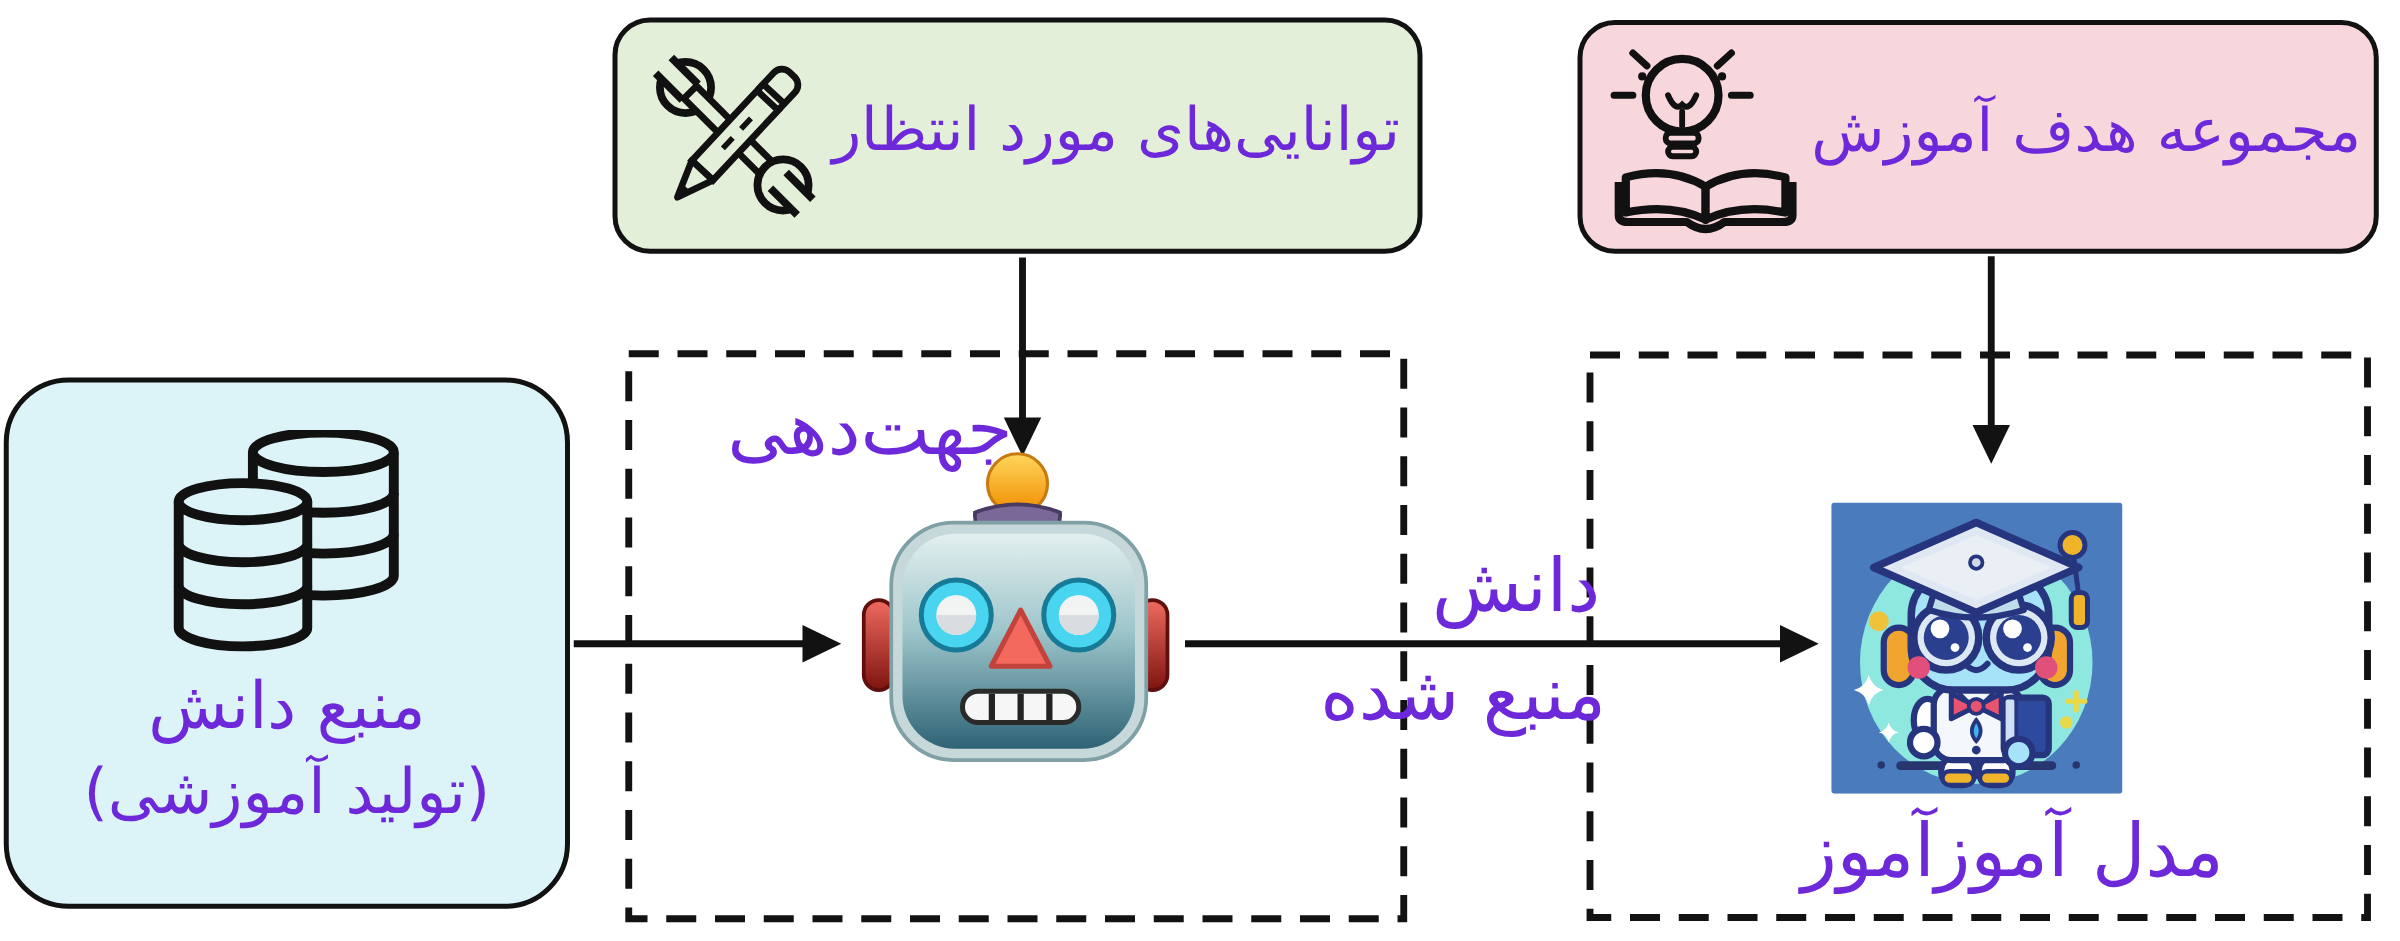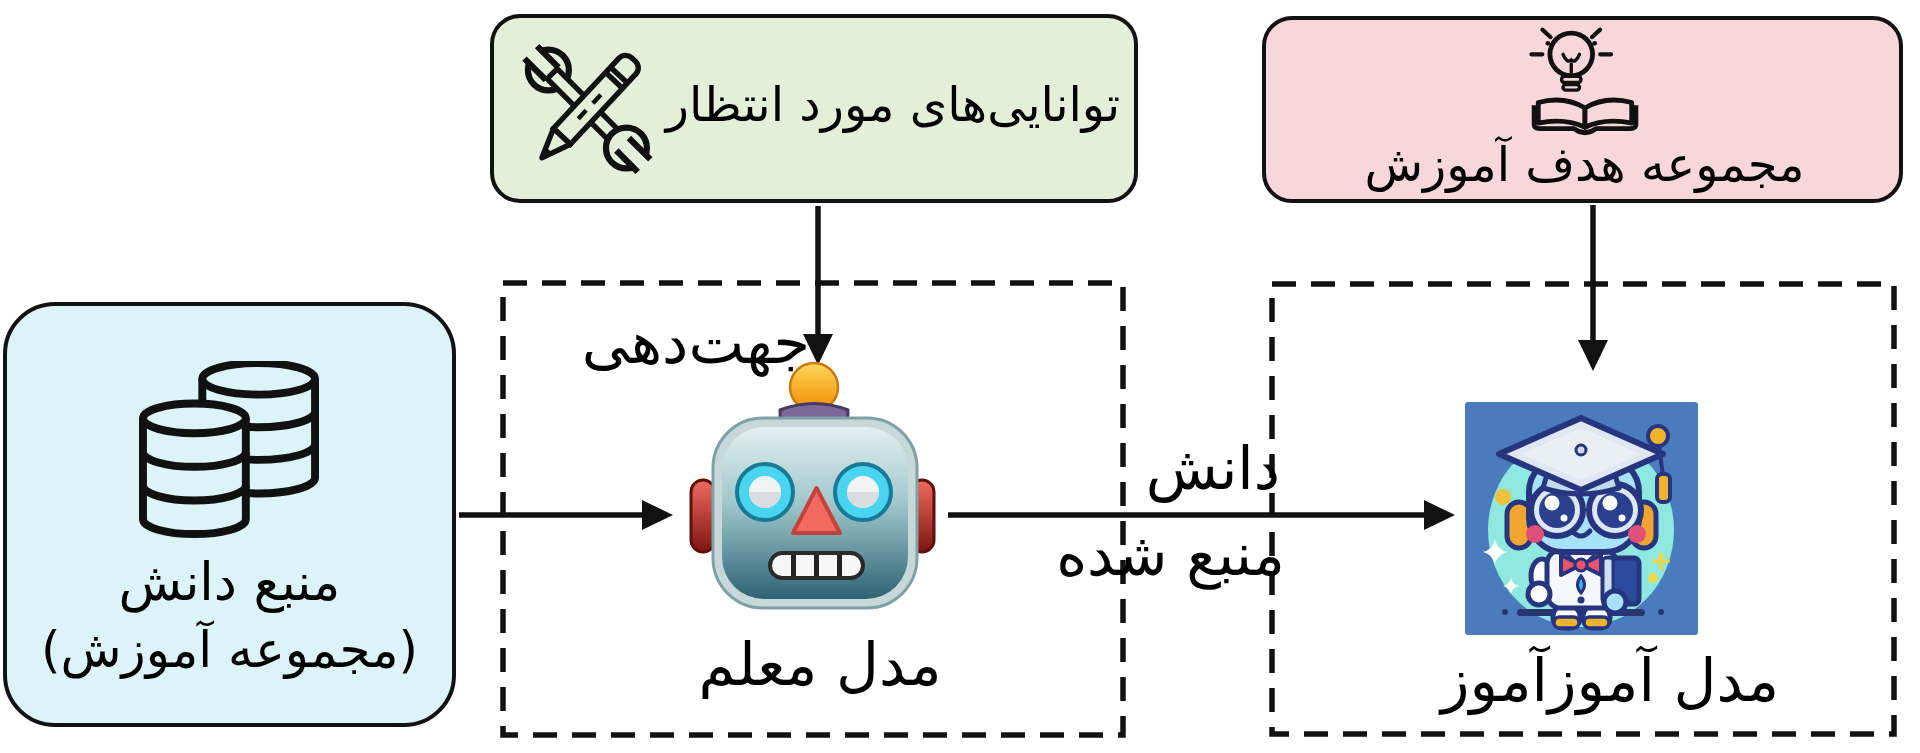--- a/index.html
+++ b/index.html
@@ -1,26 +1,26 @@
 <!DOCTYPE html>
 <html lang="fa"><head>
 <meta charset="utf-8">
 <style>
   html,body{margin:0;padding:0;background:#fff;}
   .stage{position:relative;width:1920px;height:753px;background:#fff;overflow:hidden;
-         font-family:"DejaVu Sans",sans-serif;color:#000000;}
+         font-family:"DejaVu Sans",sans-serif;color:#6d28d9;}
   svg{display:block;}
   .overlay{position:absolute;left:0;top:0;z-index:1;pointer-events:none;}
   .box{position:absolute;z-index:2;border:4px solid #121212;box-sizing:border-box;display:flex;}
   .box-green{left:490px;top:14px;width:648px;height:189px;border-radius:30px;
              align-items:center;padding:0 14px 0 16px;}
   .box-pink{left:1262px;top:16px;width:641px;height:187px;border-radius:30px;
             align-items:center;padding:0 10px 0 14px;}
   .box-cyan{left:3px;top:302px;width:453px;height:425px;border-radius:52px;
-            flex-direction:column;align-items:center;padding-top:55px;}
+            flex-direction:column;align-items:center;padding-top:38px;}
   .box-label{flex:1;text-align:center;direction:rtl;font-size:48px;line-height:1.1;
              white-space:nowrap;padding-bottom:8px;}
   .cyan-line1{direction:rtl;font-size:52px;margin-top:16px;line-height:1.05;}
   .cyan-line2{direction:rtl;font-size:50px;margin-top:14px;line-height:1.05;}
   .lbl{position:absolute;z-index:3;direction:rtl;font-size:59px;line-height:1.05;white-space:nowrap;}
   .art{position:absolute;z-index:2;}
 </style>
 </head>
 <body>
 
@@ -61,21 +61,21 @@
         <line x1="-52" y1="-13" x2="-52" y2="13" stroke="#111" stroke-width="6"></line>
         <rect x="-44" y="-13" width="86" height="26" fill="#e4efd9" stroke="#111" stroke-width="6"></rect>
         <path d="M42,-13 L75,0 L42,13 Z" fill="#e4efd9" stroke="#111" stroke-width="6" stroke-linejoin="round"></path>
         <path d="M63,-5 L75,0 L63,5 Z" fill="#111"></path>
         <line x1="-22" y1="0" x2="22" y2="0" stroke="#111" stroke-width="5" stroke-dasharray="13 11"></line>
       </g>
     </svg>
     <div class="box-label">توانایی‌های مورد انتظار</div>
   </div>
 
-  <div class="box box-pink" style="background-color: rgb(248, 215, 220); flex-direction: column;">
+  <div class="box box-pink" style="background-color: rgb(248, 215, 220);">
     <svg width="176" height="168" viewBox="0 0 180 172">
       <g stroke="#111" fill="none" stroke-linecap="round">
         <circle cx="70" cy="50" r="31" stroke-width="7" fill="#f8d7dc"></circle>
         <path d="M70,76 L70,64 M58,50 Q64,64 70,58 Q76,64 82,50" stroke-width="5"></path>
         <rect x="56" y="82" width="28" height="9" rx="4" stroke-width="5" fill="#f8d7dc"></rect>
         <rect x="58" y="94" width="24" height="8" rx="4" stroke-width="5" fill="#f8d7dc"></rect>
         <path d="M28,14 L40,25 M112,14 L100,25 M12,50 L28,50 M112,50 L128,50" stroke-width="6"></path>
       </g>
       <circle cx="36" cy="34" r="3.5" fill="#111"></circle>
       <circle cx="104" cy="34" r="3.5" fill="#111"></circle>
@@ -95,21 +95,21 @@
         <path d="M65,51 A57,16 0 0 0 179,51" fill="none"></path>
         <path d="M65,84 A57,16 0 0 0 179,84" fill="none"></path>
         <ellipse cx="122" cy="18" rx="57" ry="16"></ellipse>
         <path d="M5,58 L5,160 A52,15 0 0 0 109,160 L109,58"></path>
         <path d="M5,92 A52,15 0 0 0 109,92" fill="none"></path>
         <path d="M5,126 A52,15 0 0 0 109,126" fill="none"></path>
         <ellipse cx="57" cy="58" rx="52" ry="15"></ellipse>
       </g>
     </svg>
     <div class="cyan-line1">منبع دانش</div>
-    <div class="cyan-line2">(مجموعه آموزش)</div>
+    <div class="cyan-line2">(تولید آموزشی)</div>
   </div>
 
   <svg class="art" style="left:683px;top:360px;" width="259" height="250" viewBox="0 0 259 250">
     <defs>
       <linearGradient id="gFace" x1="0" y1="0" x2="0" y2="1">
         <stop offset="0" stop-color="#e3efef"></stop>
           <stop offset="0.45" stop-color="#9ec6cb"></stop>
         <stop offset="1" stop-color="#2e6375"></stop>
       </linearGradient>
       <linearGradient id="gOrb" x1="0" y1="0" x2="0" y2="1">
@@ -201,16 +201,15 @@
       <circle cx="116" cy="48" r="5" fill="#cfd9e8" stroke="#27357f" stroke-width="3"></circle>
       <line x1="194" y1="44" x2="198" y2="74" stroke="#27357f" stroke-width="4"></line>
       <circle cx="193" cy="34" r="10" fill="#f0b42a" stroke="#27357f" stroke-width="4"></circle>
       <rect x="192" y="72" width="13" height="28" rx="5" fill="#f0b42a" stroke="#27357f" stroke-width="4"></rect>
     </g>
   </svg>
 
   <div class="lbl" style="left:560px;top:312px;width:250px;text-align:right;">جهت‌دهی</div>
   <div class="lbl" style="left:1115px;top:438px;width:165px;">دانش</div>
   <div class="lbl" style="left:1028px;top:524px;width:285px;text-align:center;">منبع شده</div>
-  <div class="lbl" style="left:690px;top:634px;width:260px;text-align:center;">مدل معلم</div>
   <div class="lbl" style="left:1430px;top:650px;width:360px;text-align:center;">مدل آموز‌آموز</div>
 
 </div>
 
 </body></html>

